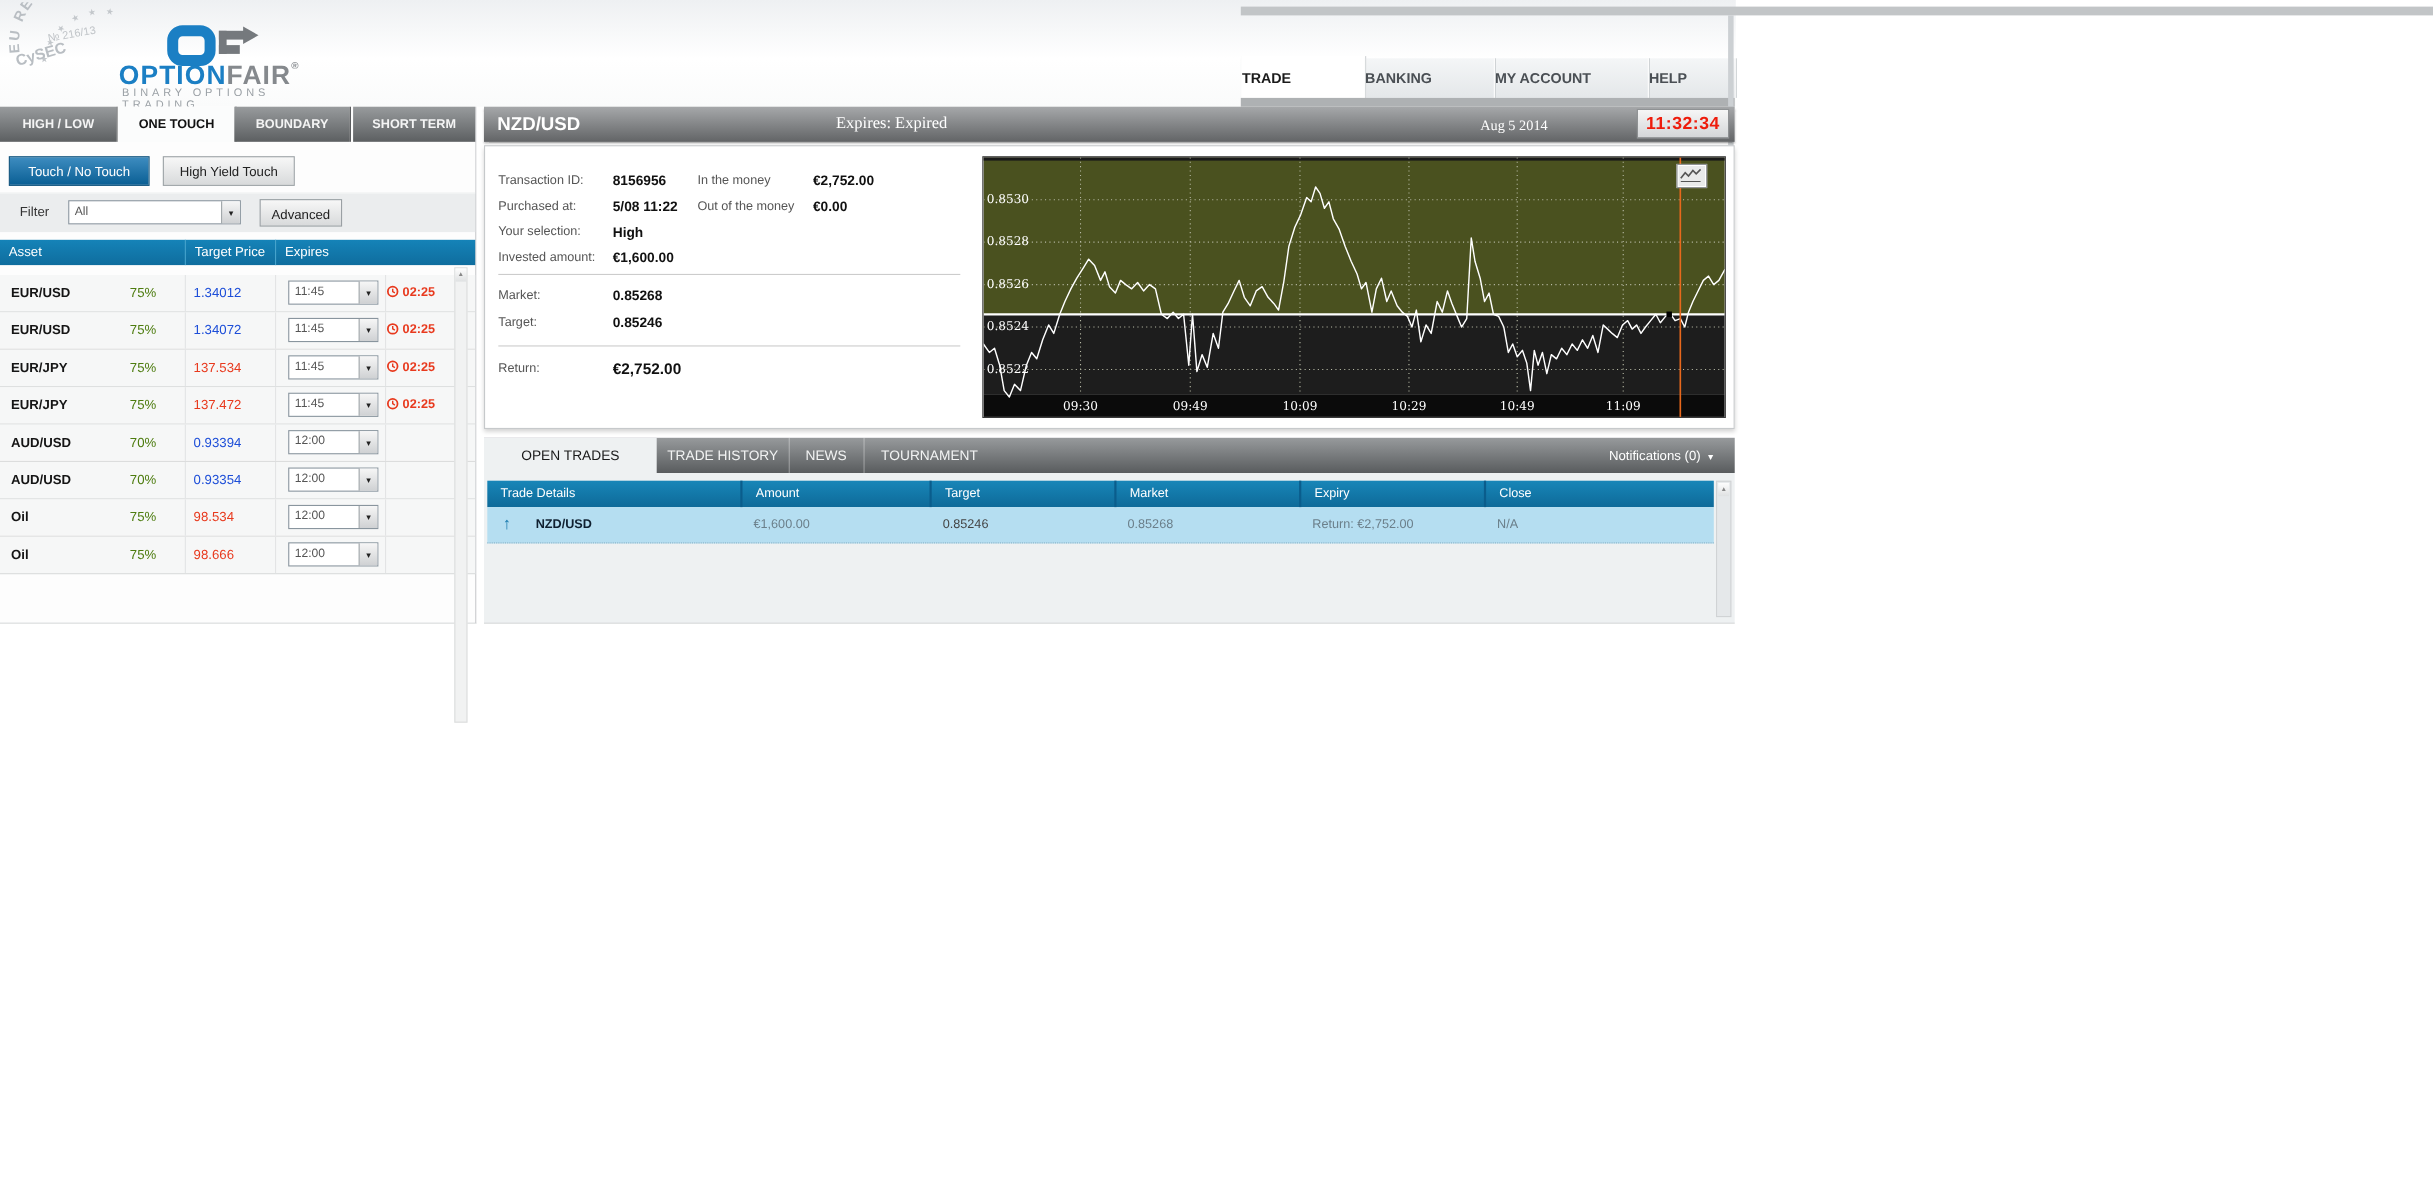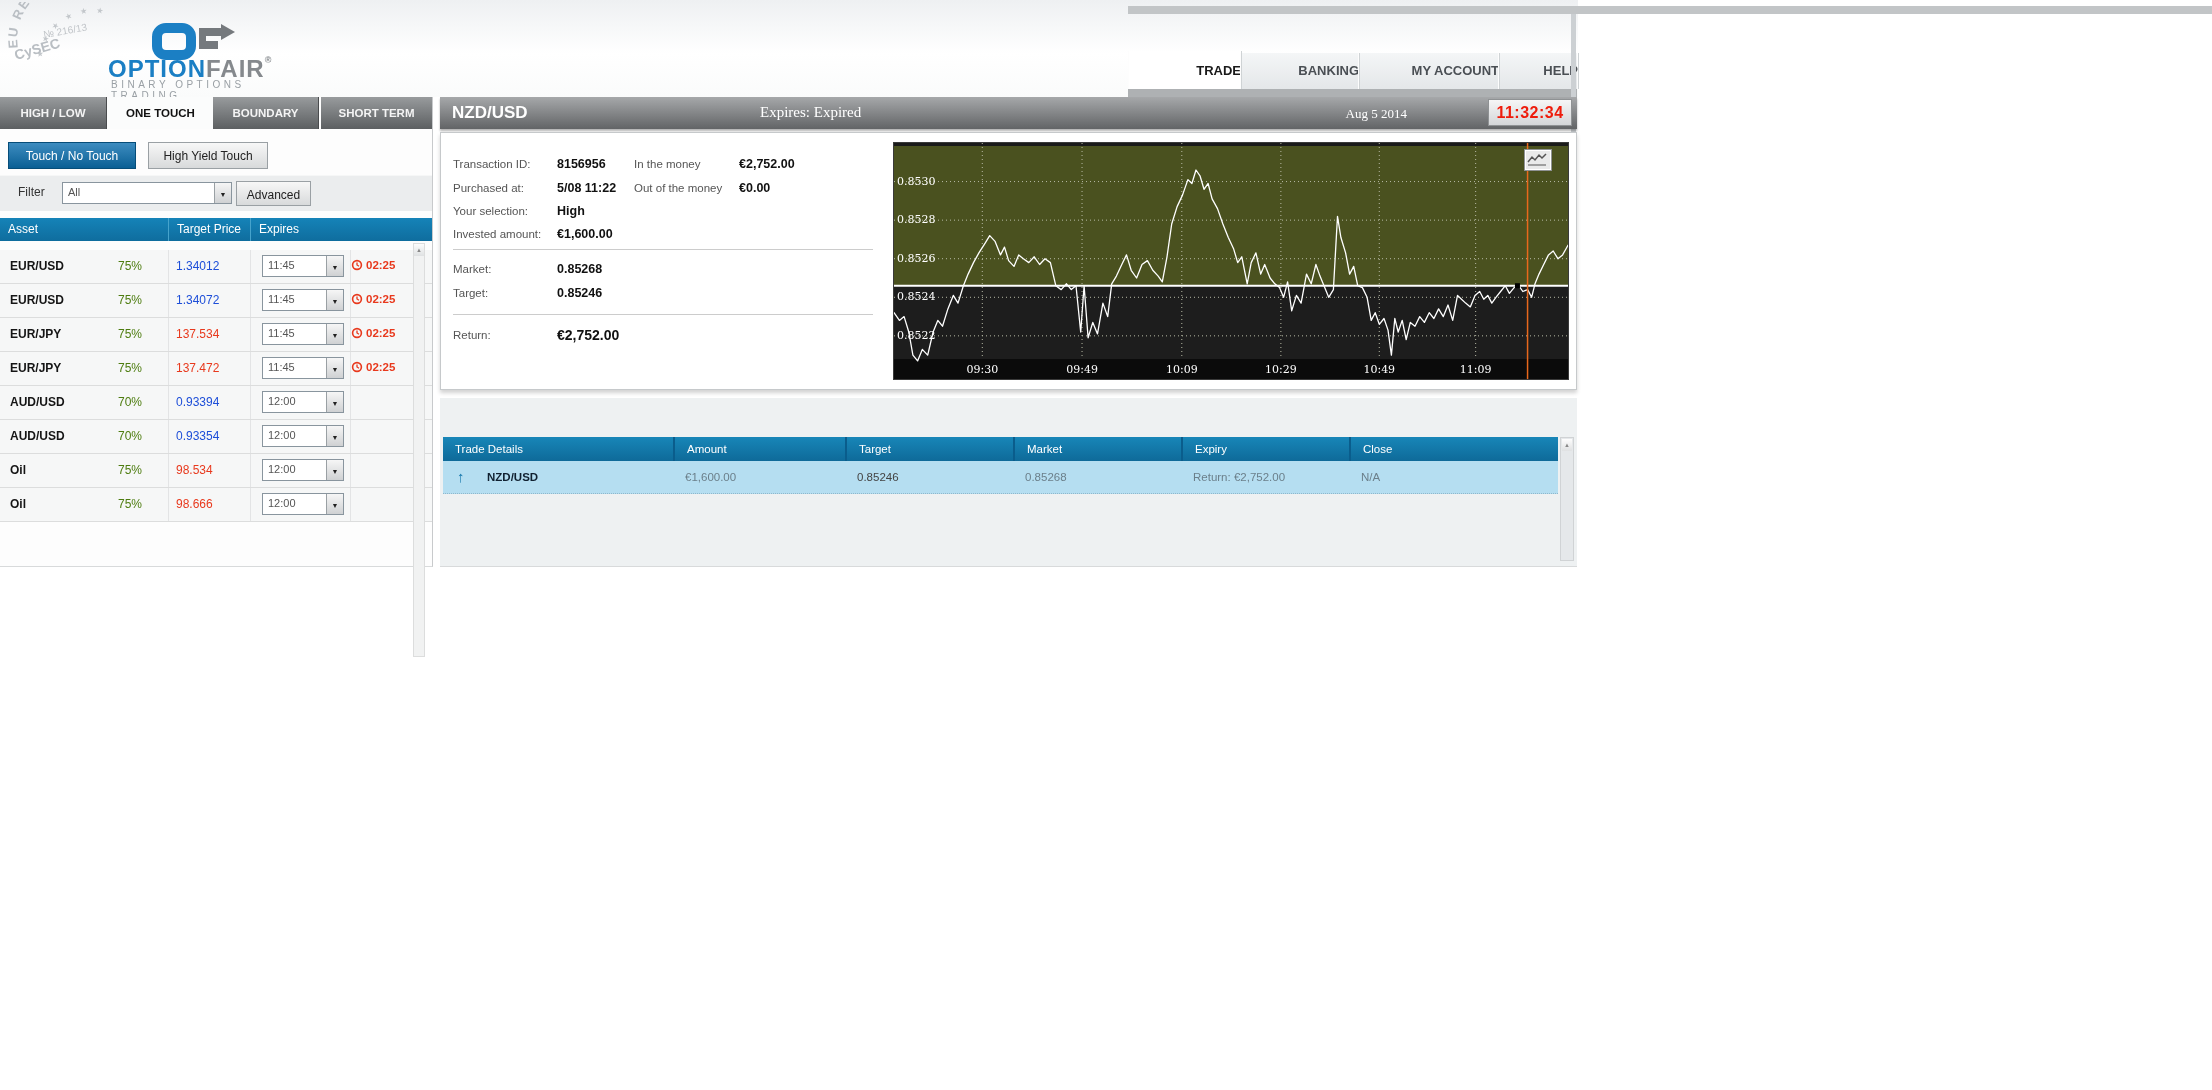--- a/index.html
+++ b/index.html
@@ -9,39 +9,39 @@
 
   
   #top-strip{position:absolute;left:1128px;top:6px;width:1084px;height:8px;background:#c2c5c7;}
   #header{position:absolute;left:0;top:0;width:1578px;height:97px;background:linear-gradient(#eef0f2,#ffffff 55%,#fafbfb);}
   #logo{position:absolute;left:8px;top:2px;width:300px;height:92px;}
   #brand-text{position:absolute;left:100px;top:53px;font-size:24px;font-weight:bold;letter-spacing:1px;}
   .brand-blue{color:#1b7fc4;} .brand-gray{color:#85898d;}
   .brand-reg{font-size:9px;color:#85898d;vertical-align:top;}
   #tagline{position:absolute;left:103px;top:77px;font-size:10px;color:#9aa0a5;letter-spacing:3.5px;}
   #nav{position:absolute;left:1128px;top:53px;width:449px;height:36px;background:linear-gradient(#f4f6f7,#e4e7e9);}
-  .nav-tab{position:absolute;top:0;height:36px;line-height:36px;text-align:right;font-size:13px;font-weight:bold;color:#4a4f54;border-left:1px solid #fdfdfd;border-right:1px solid #cfd3d5;cursor:pointer;}
+  .nav-tab{position:absolute;top:0;height:36px;line-height:36px;text-align:left;font-size:13px;font-weight:bold;color:#4a4f54;border-left:1px solid #fdfdfd;border-right:1px solid #cfd3d5;cursor:pointer;}
   .nav-tab.active{background:#fff;color:#1a1a1a;top:-2px;height:44px;line-height:40px;}
   #nav-underbar{position:absolute;left:1128px;top:89px;width:449px;height:8px;background:#aeb1b3;}
   #page-scrollbar{position:absolute;left:1571px;top:14px;width:5px;height:310px;background:#ccd0d3;}
 
   
   #sidebar{position:absolute;left:0;top:97px;width:432px;height:469px;background:#fdfdfd;border-right:1px solid #c8cacc;border-bottom:1px solid #d8dadb;}
   .side-tab{position:absolute;top:0;height:32px;line-height:32px;text-align:center;font-size:11.5px;font-weight:600;color:#f4f4f4;background:linear-gradient(#989b9d,#5c5f61);border-right:1px solid #4a4c4e;cursor:pointer;}
   .side-tab.active{background:#fbfcfc;color:#111;}
   #subtab-bar{position:absolute;left:0;top:32px;width:432px;height:46px;background:#fdfdfd;}
   .btn-blue{position:absolute;height:27px;line-height:27px;text-align:center;font-size:12px;color:#fff;background:linear-gradient(#3d8cc0,#0a5f94);border:1px solid #064d79;box-sizing:border-box;cursor:pointer;}
   .btn-gray{position:absolute;height:27px;line-height:27px;text-align:center;font-size:12px;color:#222;background:linear-gradient(#f7f7f7,#d8dadb);border:1px solid #9aa0a4;box-sizing:border-box;cursor:pointer;}
   #filter-bar{position:absolute;left:0;top:78px;width:432px;height:35px;background:#ebedee;border-top:1px solid #f6f7f7;}
   #filter-label{position:absolute;left:18px;top:9px;font-size:12px;color:#333;}
   .combo{position:absolute;background:#fff;border:1px solid #89959e;box-sizing:border-box;}
   .combo .combo-val{position:absolute;left:5px;top:3px;font-size:11px;color:#555;}
   .combo .combo-btn{position:absolute;right:0;top:0;bottom:0;width:16px;background:linear-gradient(#f6f6f6,#cfd1d3);border-left:1px solid #9aa0a4;text-align:center;}
   .combo .combo-btn i{font-style:normal;font-size:7px;color:#222;line-height:20px;}
-  #filter-combo{left:62px;top:6px;width:170px;height:22px;}
+  #filter-combo{left:62px;top:6px;width:157px;height:22px;}
   #advanced-btn{left:236px;top:5px;width:75px;height:25px;}
 
   #asset-header{position:absolute;left:0;top:121px;width:432px;height:23px;background:linear-gradient(#1583b8,#0f6d9e);color:#fff;font-size:12px;}
   .ah-cell{position:absolute;top:0;height:23px;line-height:23px;}
   #asset-rows{position:absolute;left:0;top:153px;width:432px;}
   .arow{position:relative;height:33px;background:#f6f7f7;border-bottom:1px solid #dcdddd;cursor:pointer;}
   .arow .a-name{position:absolute;left:10px;top:9px;font-size:12px;font-weight:bold;color:#151515;}
   .arow .a-pct{position:absolute;left:118px;top:9px;width:46px;font-size:12px;color:#4d7c0f;}
   .arow .a-price{position:absolute;left:176px;top:9px;font-size:12px;}
   .arow .a-combo{left:262px;top:5px;width:82px;height:22px;}
@@ -361,20 +361,27 @@
     </div>
     <div id="chart-type-btn">
       <svg width="24" height="18" viewBox="0 0 24 18">
           <polyline points="3,12 7,7 10,10 14,5 17,8 21,4" fill="none" stroke="#555" stroke-width="1.5"></polyline>
           <line x1="3" y1="15" x2="21" y2="15" stroke="#555" stroke-width="1"></line>
         </svg>
     </div>
   </div>
 
   <div id="bottom-panel">
+    <div id="bottom-tabbar">
+      <div class="btab active" style="left:0;width:157px;">OPEN TRADES</div>
+      <div class="btab" style="left:157px;width:120px;">TRADE HISTORY</div>
+      <div class="btab" style="left:277px;width:68px;">NEWS</div>
+      <div class="btab" style="left:345px;width:120px;border-right:none;">TOURNAMENT</div>
+      <div id="notifications"><span>Notifications (0)</span><span class="dd">▼</span></div>
+    </div>
 
     <div id="trades-table">
       <div id="trades-header">
         <div class="th cw0">Trade Details</div>
         <div class="th cw1">Amount</div>
         <div class="th cw2">Target</div>
         <div class="th cw3">Market</div>
         <div class="th cw4">Expiry</div>
         <div class="th cw5">Close</div>
       </div>

